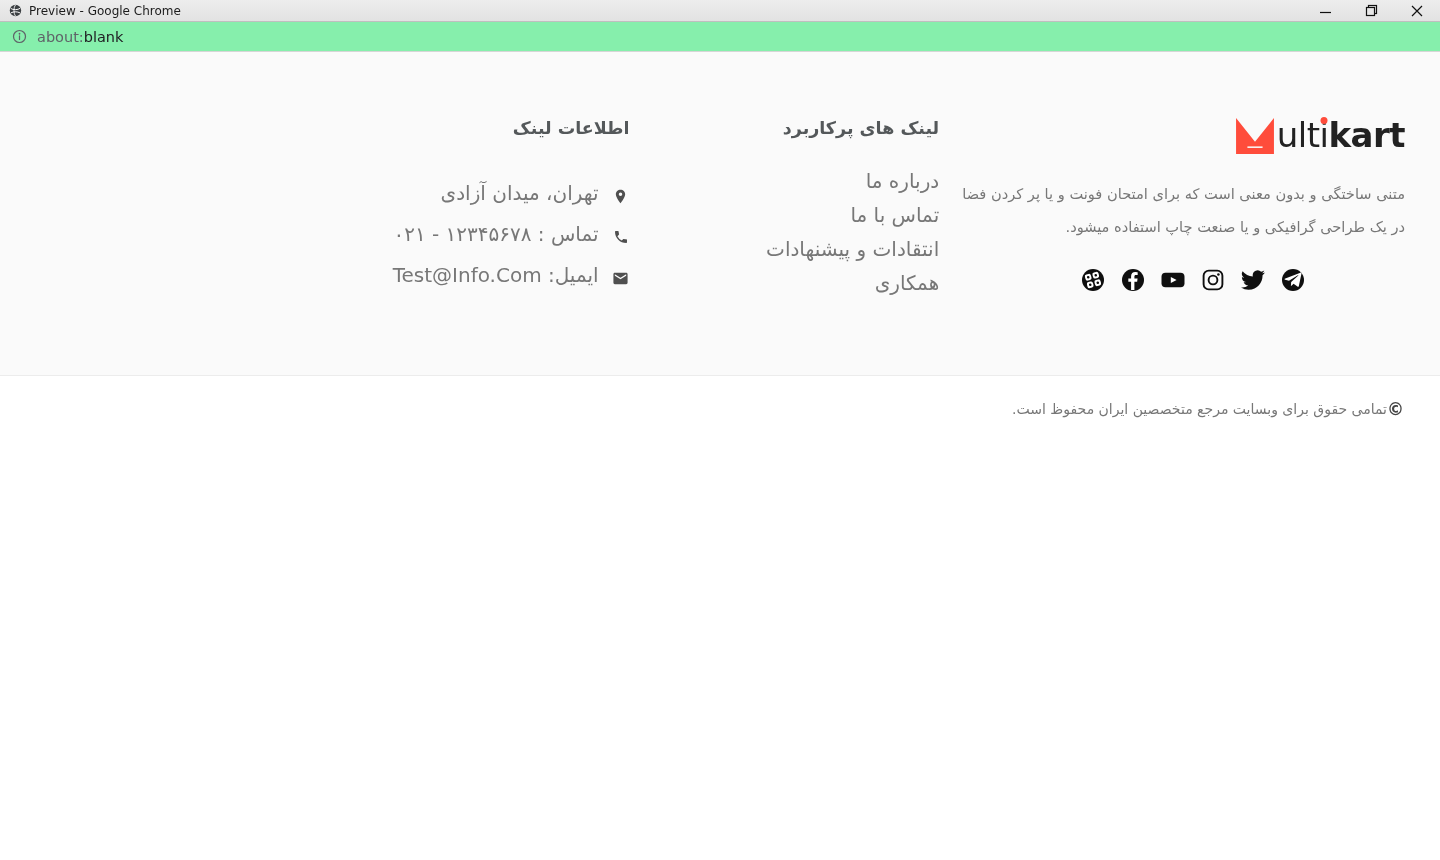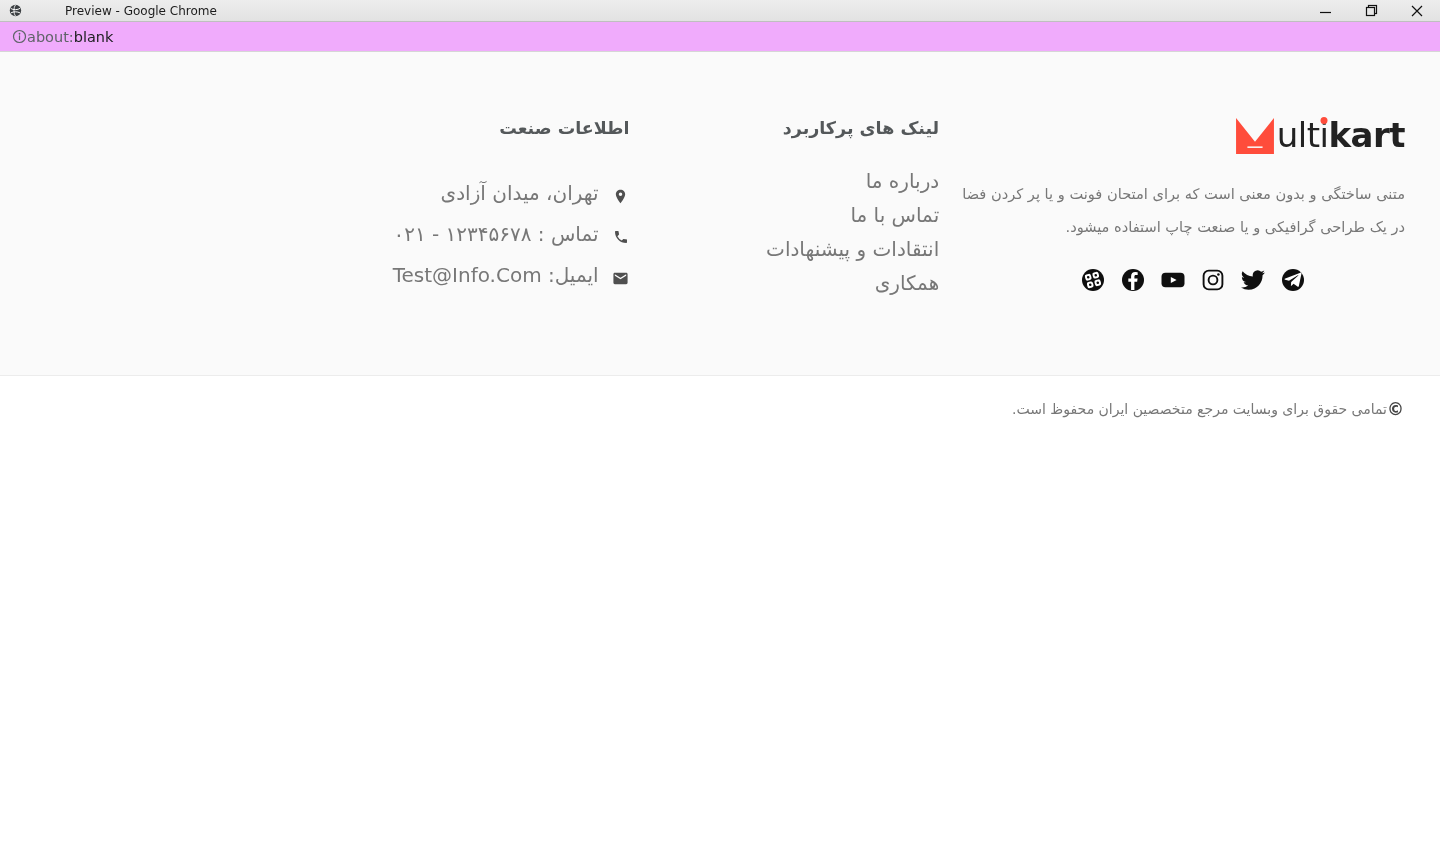--- a/index.html
+++ b/index.html
@@ -7,28 +7,28 @@
   body { font-family: "DejaVu Sans", sans-serif; background: #ffffff; }
 
   
   .titlebar {
     height: 22px; background: linear-gradient(#ededed, #e2e2e2);
     border-bottom: 1px solid #bfbfbf;
     display: flex; align-items: center; padding-left: 9px;
     font-size: 12px; color: #1c1c1c;
   }
   .titlebar-icon { width: 13px; height: 13px; margin-right: 7px; flex: 0 0 auto; }
-  .titlebar-title { flex: 1 1 auto; white-space: nowrap; margin-left: 36px; }
+  .titlebar-title { flex: 1 1 auto; white-space: nowrap; }
   .window-controls { display: flex; height: 100%; }
   .win-btn { width: 46px; height: 100%; display: flex; align-items: center; justify-content: center; cursor: default; }
   .win-btn svg { display: block; }
 
   .addressbar {
-    height: 30px; background: #f0abfc; border-bottom: 1px solid #d6d6d6;
-    display: flex; align-items: center; padding: 0 12px; 
+    height: 30px; background: #86efac; border-bottom: 1px solid #d6d6d6;
+    display: flex; align-items: center; padding: 0 12px; gap: 10px;
   }
   .info-icon { width: 15px; height: 15px; flex: 0 0 auto; }
   .url { font-size: 14.5px; }
   .url-prefix { color: #5f6368; }
   .url-main { color: #202124; }
 
   
   .footer-main {
     background: #fafafa; border-bottom: 1px solid #ececec;
     height: 324px; padding: 64px 35px 0; direction: rtl;
@@ -185,21 +185,21 @@
       <div class="col-title">لینک های پرکاربرد</div>
       <ul class="link-list">
         <li>درباره ما</li>
         <li>تماس با ما</li>
         <li>انتقادات و پیشنهادات</li>
         <li>همکاری</li>
       </ul>
     </div>
 
     <div>
-      <div class="col-title">اطلاعات صنعت</div>
+      <div class="col-title">اطلاعات لینک</div>
       <ul class="contact-list">
         <li>
           <span class="c-icon">
             <svg viewBox="0 0 18 18" width="15" height="17">
                 <path fill="#4f4f4f" d="M9 .8C5.9.8 3.4 3.3 3.4 6.4c0 4.1 5.6 10.8 5.6 10.8s5.6-6.7 5.6-10.8C14.6 3.3 12.1.8 9 .8zm0 7.7a2.1 2.1 0 1 1 0-4.2 2.1 2.1 0 0 1 0 4.2z"></path>
               </svg>
           </span>
           <span>تهران، میدان آزادی</span>
         </li>
         <li>

